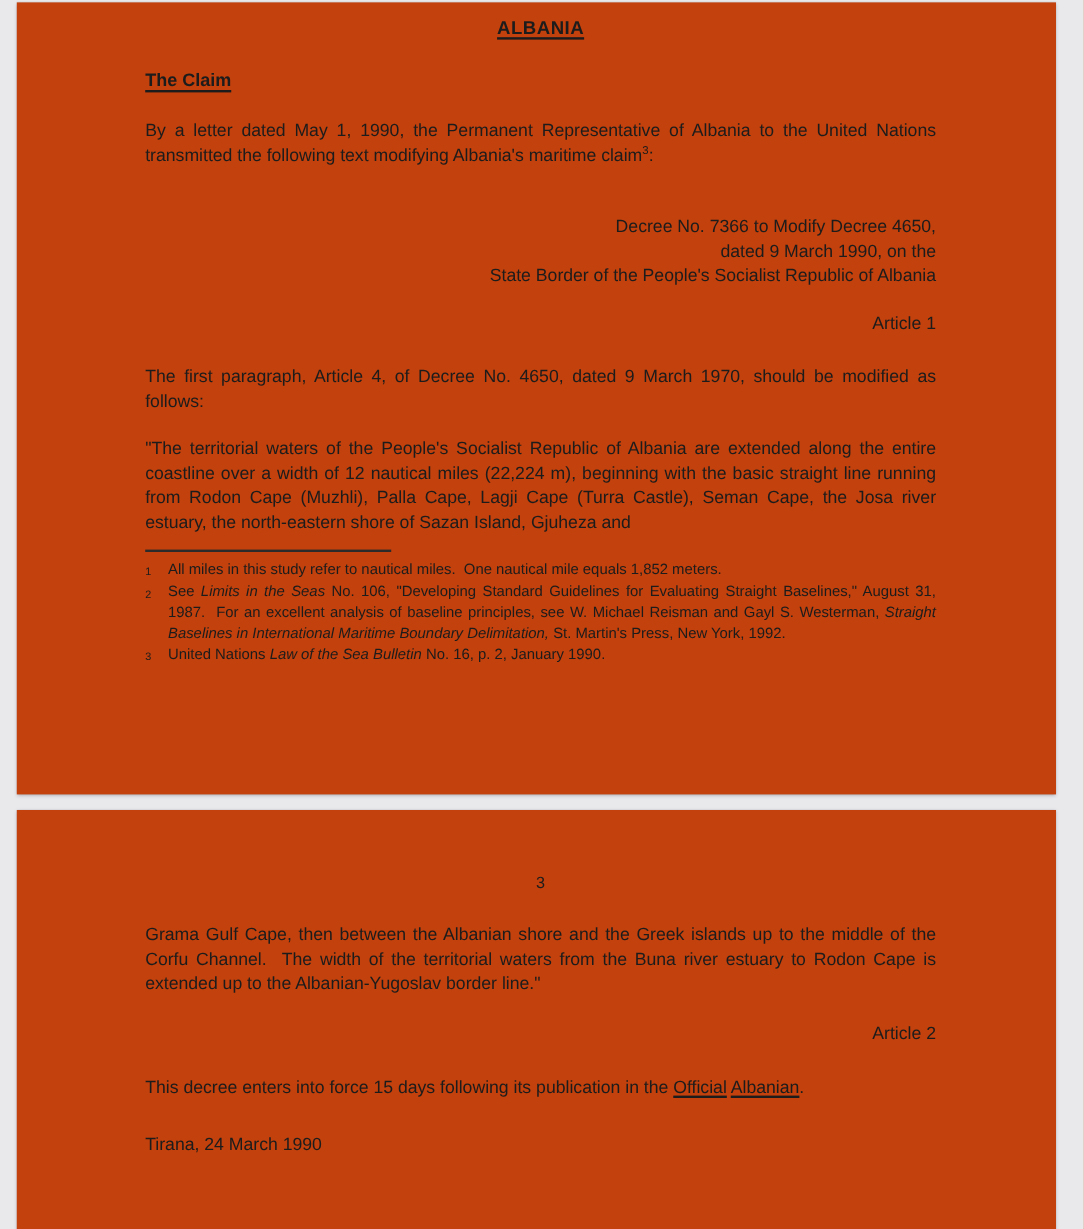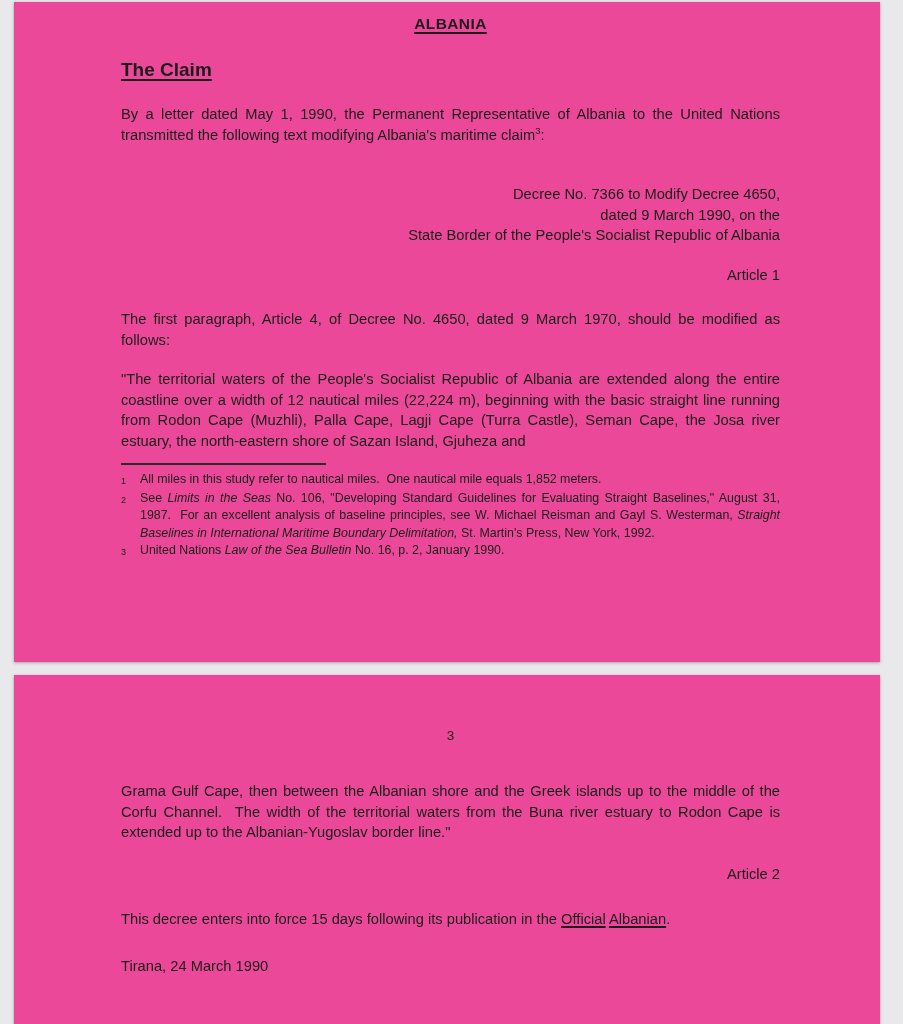--- a/index.html
+++ b/index.html
@@ -7,21 +7,21 @@
     width: 903px; height: 1024px;
     overflow: hidden;
     background: #e9e9ec;
     font-family: "Liberation Sans", "DejaVu Sans", sans-serif;
     color: #1c1c1c;
   }
   .page {
     position: absolute;
     left: 14px;
     width: 866px;
-    background: #ec4899;
+    background: #c2410c;
     box-shadow: 0 1px 3px rgba(90,90,105,0.45), 0 0 1px rgba(0,0,0,0.12);
   }
   .page-1 { top: 2px; height: 660px; }
   .page-2 { top: 675px; height: 360px; }
   .content {
     padding-left: 107px;
     padding-right: 100px;
   }
   .body-text {
     font-size: 14.7px;
@@ -40,21 +40,21 @@
     letter-spacing: 0.4px;
   }
   .doc-title span, .section-heading span {
     text-decoration: underline;
     text-decoration-thickness: 2px;
     text-underline-offset: 3px;
   }
   .section-heading {
     margin-top: 26px;
     font-weight: bold;
-    font-size: 19px;
+    font-size: 15px;
   }
   .intro-para { margin-top: 23px; }
   .intro-para sup { font-size: 9.5px; line-height: 0; }
   .decree-block { margin-top: 39px; }
   .article-heading-1 { margin-top: 19px; }
   .para-first { margin-top: 24px; }
   .para-quote { margin-top: 19px; }
   .fn-rule {
     margin-top: 12px;
     width: 205px;
@@ -75,21 +75,21 @@
   .fn-text {
     flex: 1;
     text-align: justify;
     white-space: pre-wrap;
   }
   .page-number {
     padding-top: 53px;
     text-align: center;
     font-size: 13.5px;
   }
-  .para-cont { margin-top: 38px; }
+  .para-cont { margin-top: 26px; }
   .article-heading-2 { margin-top: 21px; }
   .force-para { margin-top: 25px; }
   .u {
     text-decoration: underline;
     text-decoration-thickness: 1.5px;
     text-underline-offset: 2px;
   }
   .signature-block { margin-top: 26px; }
 </style>
 </head>

